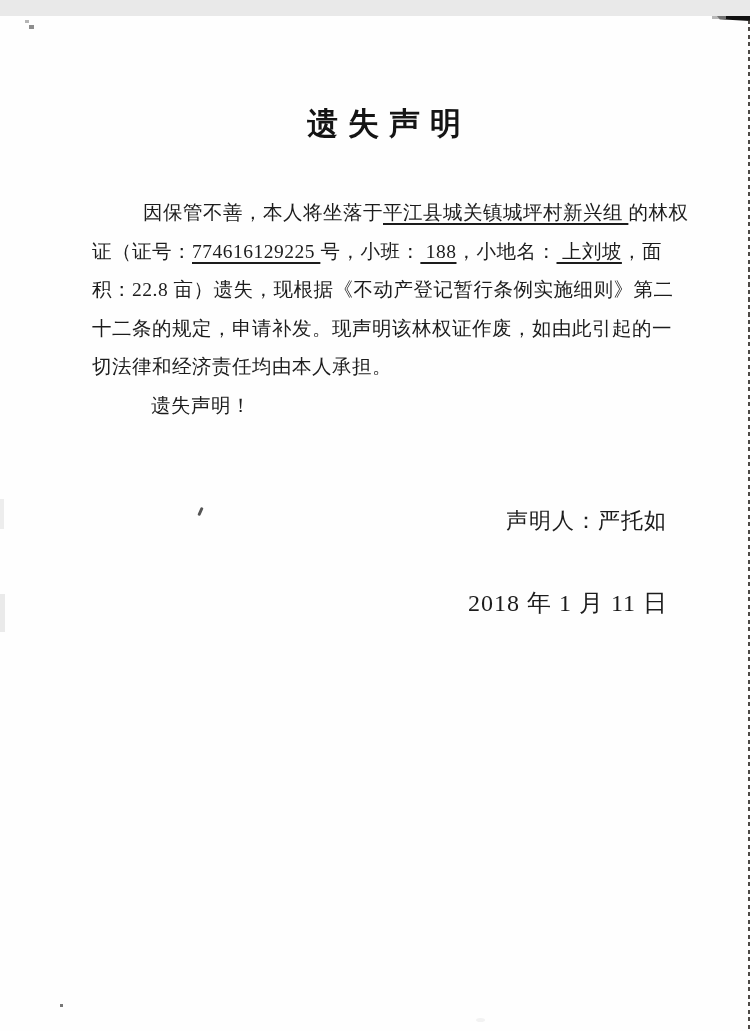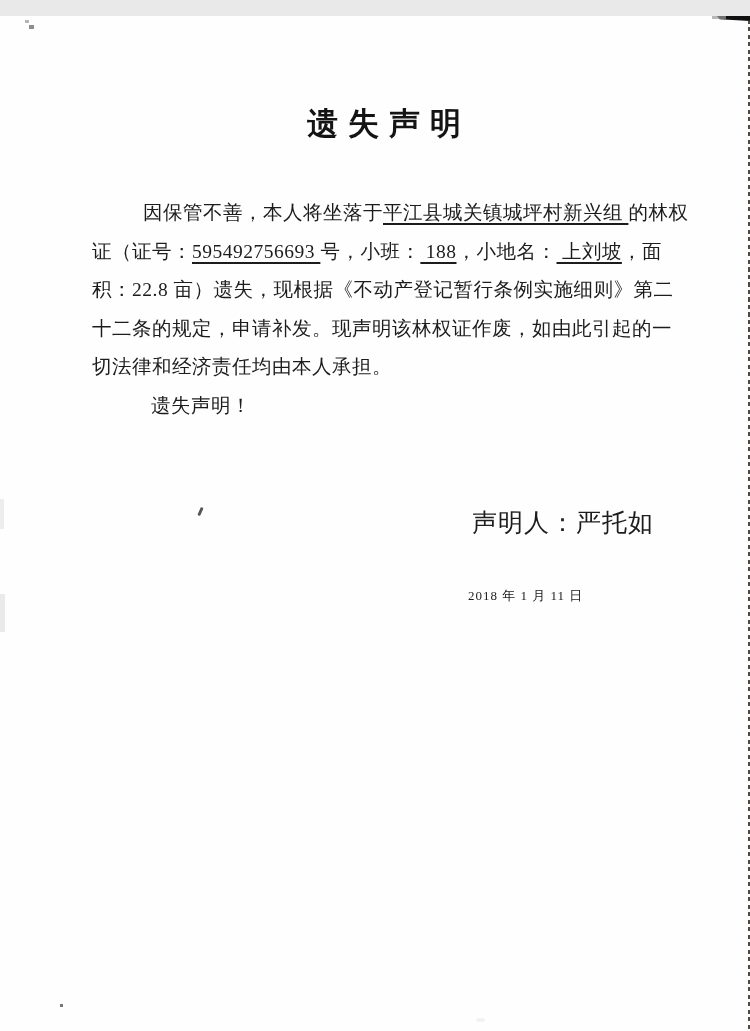--- a/index.html
+++ b/index.html
@@ -42,31 +42,31 @@
   .indent   { text-indent: 51px; font-family: Liberation Serif, serif; }
   .closing  { text-indent: 59px; }
   .u {
     text-decoration: underline;
     text-decoration-thickness: 1.5px;
     text-underline-offset: 4px;
     white-space: pre;
   }
   .signature {
     position: absolute;
-    left: 472px;
+    left: 506px;
     top: 490px;
-    font-size: 25px;
+    font-size: 22px;
     letter-spacing: 1px;
     white-space: nowrap;
   }
   .date-line {
     position: absolute;
     left: 468px;
     top: 571px;
-    font-size: 13px;
+    font-size: 24px;
     letter-spacing: 1px;
     white-space: nowrap;
   }
   
   .art { position: absolute; pointer-events: none; }
   .tr-bar   { right: 0; top: 0; width: 33px; height: 5px; background: #101010;
               clip-path: polygon(0 0, 100% 0, 100% 100%, 8% 65%); }
   .tr-smear { right: 24px; top: 0; width: 14px; height: 3px; background: #9a9a9a; opacity:.7; }
   .edge-dash {
     right: 0; top: 4px; bottom: 0; width: 2px;
@@ -98,21 +98,21 @@
   <div class="art bl-dot"></div>
   <div class="art l-smudge1"></div>
   <div class="art l-smudge2"></div>
   <div class="art faint-dot"></div>
 
   <h1 class="title">遗失声明</h1>
 
   <div class="body-block">
     <p class="indent"><span>因保管不善，本人将坐落于</span><span class="u">平江县城关镇城坪村新兴组 </span><span>的林权</span></p>
 
-    <p><span>证（证号：</span><span class="u">595492756693 </span><span>号，小班：</span><span class="u"> 188</span><span>，小地名：</span><span class="u"> 上刘坡</span><span>，面</span></p>
+    <p><span>证（证号：</span><span class="u">774616129225 </span><span>号，小班：</span><span class="u"> 188</span><span>，小地名：</span><span class="u"> 上刘坡</span><span>，面</span></p>
 
     <p>积：22.8 亩）遗失，现根据《不动产登记暂行条例实施细则》第二</p>
     <p>十二条的规定，申请补发。现声明该林权证作废，如由此引起的一</p>
     <p>切法律和经济责任均由本人承担。</p>
     <p class="closing">遗失声明！</p>
   </div>
 
   <div class="signature">声明人：严托如</div>
   <div class="date-line">2018 年 1 月 11 日</div>
 

